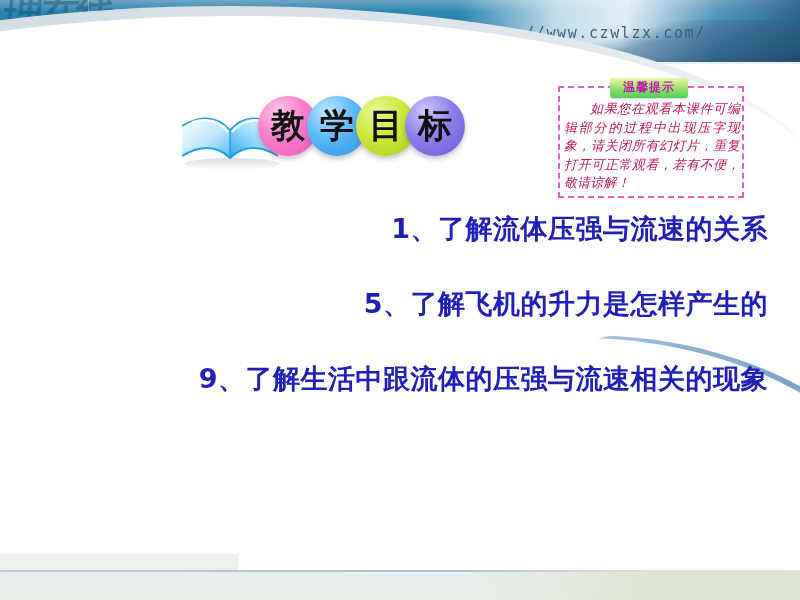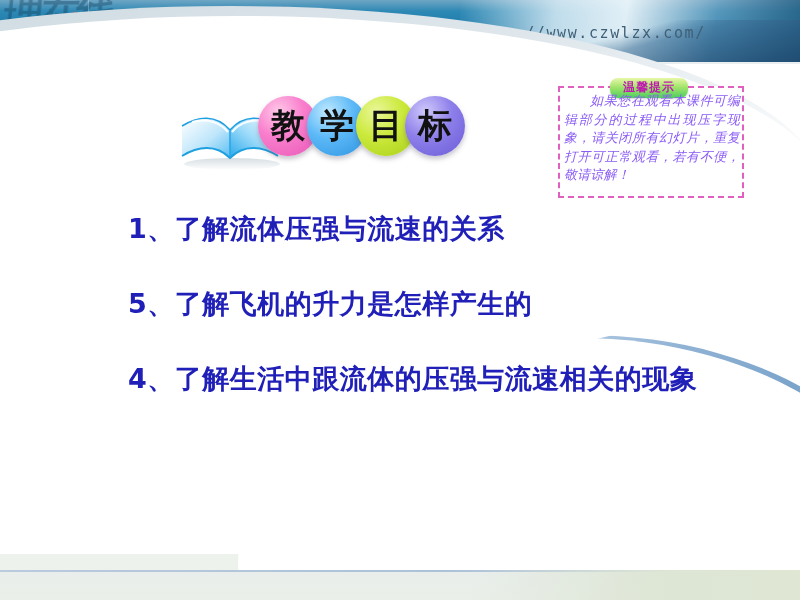--- a/index.html
+++ b/index.html
@@ -213,38 +213,38 @@
     left: 558px; top: 86px;
     width: 186px; height: 112px;
     border: 2px dashed #e060c0;
     background: #ffffff;
     box-sizing: border-box;
   }
   .notice-pill {
     position: absolute;
     left: 610px; top: 78px;
     padding: 1px 13px 2px;
-    border-radius: 8px;
+    border-radius: 3px;
     background: linear-gradient(180deg, #e8f7a8 0%, #9fe36a 48%, #4ccf5e 100%);
     font-family: "DejaVu Sans", sans-serif;
     font-size: 12px;
     font-weight: bold;
     color: #c018b0;
     letter-spacing: 1px;
     white-space: nowrap;
     box-shadow: 0 1px 2px rgba(0,0,0,0.18);
   }
   .notice-body {
     position: absolute;
-    left: 564px; top: 92px;
+    left: 564px; top: 100px;
     width: 176px;
     font-family: "DejaVu Sans", sans-serif;
     font-size: 13px;
     line-height: 18.5px;
-    color: #8b5cf6;
+    color: #be185d;
     text-indent: 26px;
     text-align: justify;
     font-style: italic;
     letter-spacing: 0.2px;
   }
 
   
   .objectives {
     position: absolute;
     left: 128px; top: 214px;
@@ -252,20 +252,21 @@
   }
   .obj-line {
     font-family: "DejaVu Sans", sans-serif;
     font-size: 27px;
     font-weight: bold;
     color: #2020b8;
     line-height: 30px;
     margin-bottom: 45px;
     white-space: nowrap;
     letter-spacing: 0.5px;
+    text-align: right;
   }
 </style>
 </head>
 <body>
 
 <div class="slide">
 
   <div class="sheet-bg"></div>
   <div class="sheet-white"></div>
   <div class="br-band"></div>
@@ -322,16 +323,16 @@
     </div>
   </div>
 
   <div class="notice"></div>
   <div class="notice-pill">温馨提示</div>
   <div class="notice-body">如果您在观看本课件可编辑部分的过程中出现压字现象，请关闭所有幻灯片，重复打开可正常观看，若有不便，敬请谅解！</div>
 
   <div class="objectives">
     <div class="obj-line">1、了解流体压强与流速的关系</div>
     <div class="obj-line">5、了解飞机的升力是怎样产生的</div>
-    <div class="obj-line">4、了解生活中跟流体的压强与流速相关的现象</div>
+    <div class="obj-line">9、了解生活中跟流体的压强与流速相关的现象</div>
   </div>
 
 </div>
 
 </body></html>

